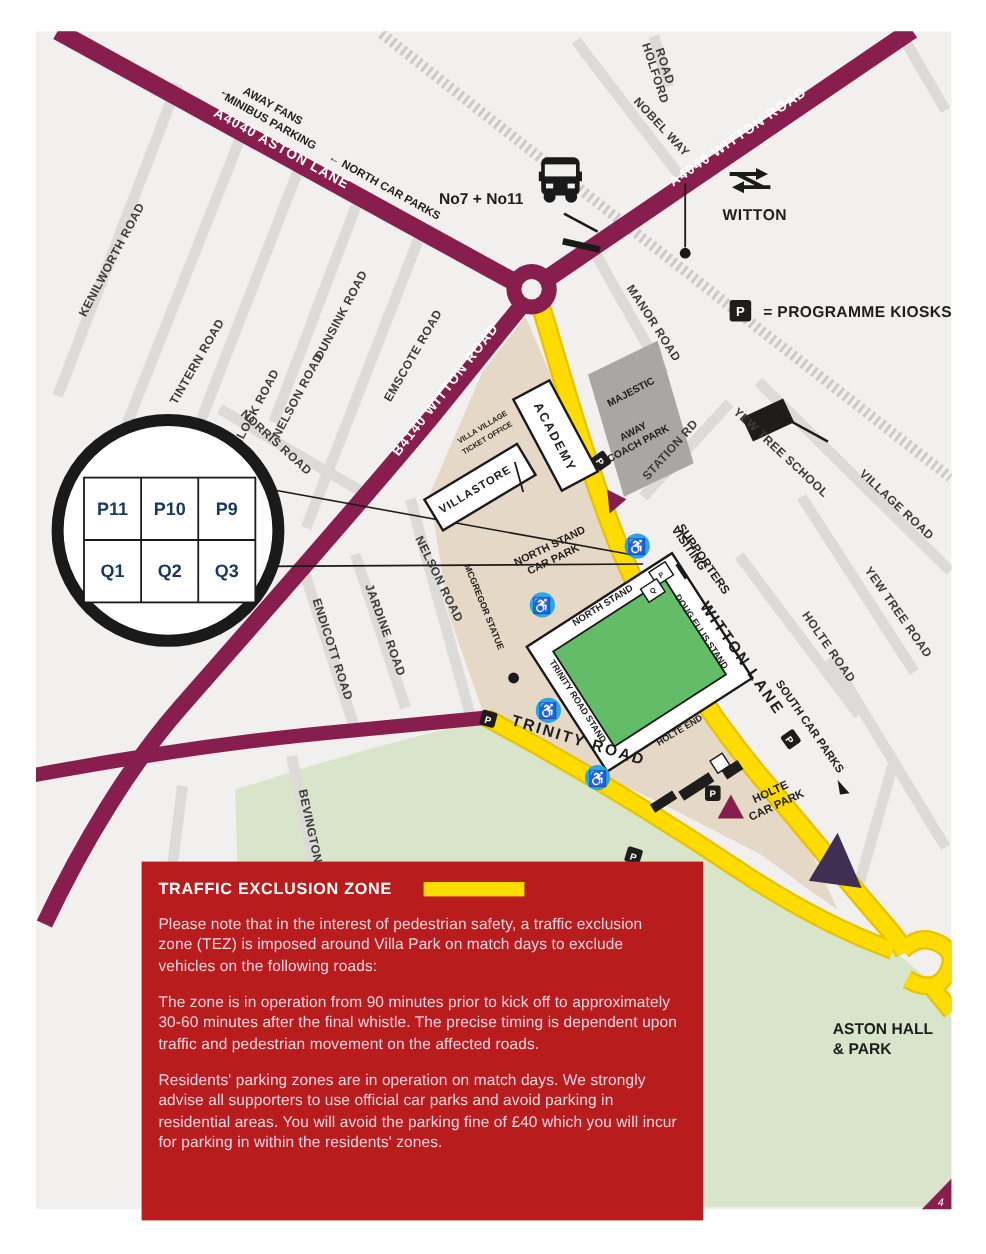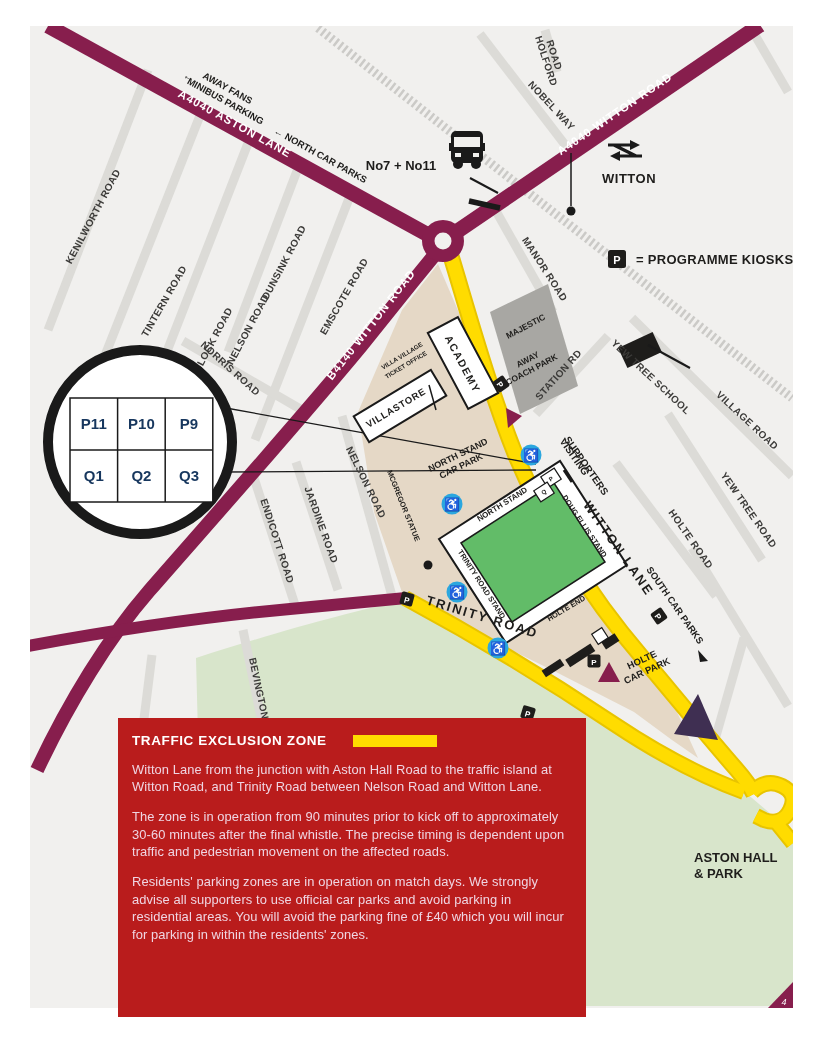--- a/index.html
+++ b/index.html
@@ -242,17 +242,17 @@
       <text x="189" y="481" font-size="15" font-weight="bold" fill="#17375E" text-anchor="middle">Q3</text>
     </g>
   </g>
 </svg>
 
 <div id="infobox">
   <div class="titlerow">
     <span class="title">TRAFFIC EXCLUSION ZONE</span>
     <span class="swatch"></span>
   </div>
-  <p>Witton Lane from the junction with Aston Hall Road to the traffic island at Witton Road, and Trinity Road between Nelson Road and Witton Lane.</p>
+  <p>Please note that in the interest of pedestrian safety, a traffic exclusion zone (TEZ) is imposed around Villa Park on match days to exclude vehicles on the following roads:</p>
   <p>The zone is in operation from 90 minutes prior to kick off to approximately 30-60 minutes after the final whistle. The precise timing is dependent upon traffic and pedestrian movement on the affected roads.</p>
   <p>Residents' parking zones are in operation on match days. We strongly advise all supporters to use official car parks and avoid parking in residential areas. You will avoid the parking fine of £40 which you will incur for parking in within the residents' zones.</p>
 </div>
 </div>
 
 </body></html>

